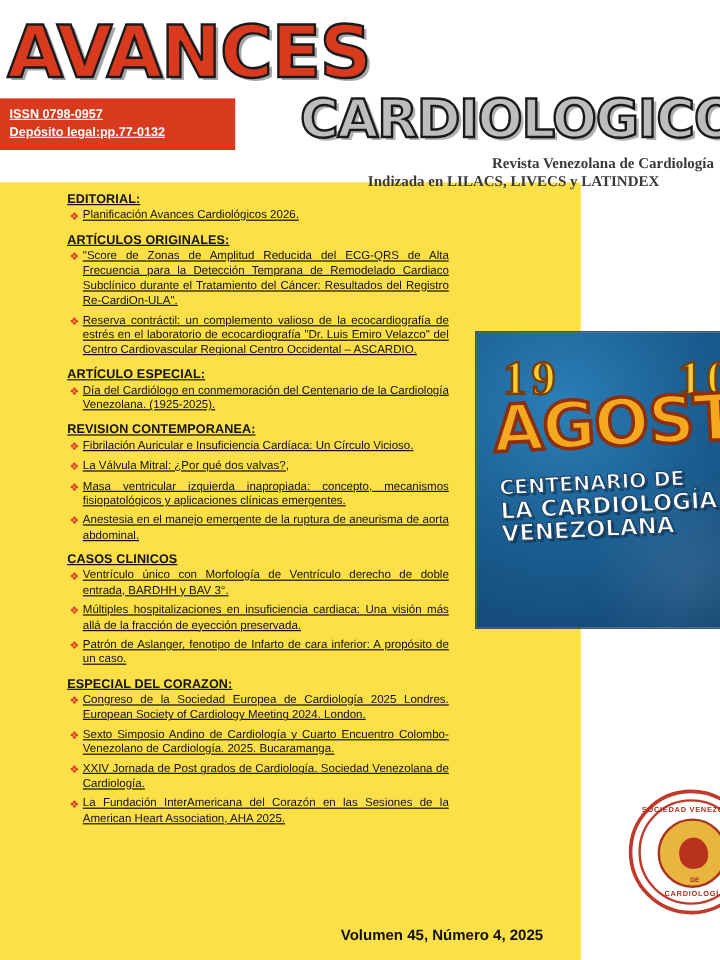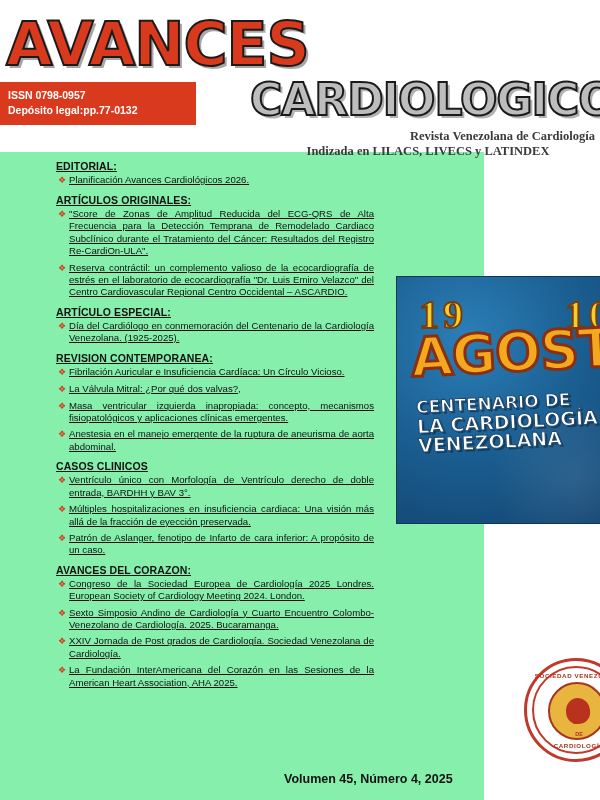--- a/index.html
+++ b/index.html
@@ -6,21 +6,21 @@
   html, body {
     margin: 0; padding: 0;
     width: 600px; height: 800px;
     background: #ffffff;
     font-family: "Liberation Sans", sans-serif;
     overflow: hidden;
   }
   #page {
     position: relative;
     width: 484px; height: 800px;
-    background: #86efac;
+    background: #fde047;
   }
 
   
   .masthead {
     position: relative;
     width: 600px;
     height: 152px;
     background: #ffffff;
   }
   .avances {
@@ -52,20 +52,21 @@
   .issn-box {
     position: absolute;
     left: 0; top: 82px;
     width: 196px; height: 43px;
     background: #d93a1e;
     color: #ffffff;
     font-size: 10.5px;
     font-weight: bold;
     padding: 6px 0 4px 8px;
     line-height: 1.45;
+    text-decoration: underline;
   }
   .subtitle1 {
     position: absolute;
     left: 265px; top: 129px;
     width: 330px;
     text-align: right;
     font-size: 12.5px;
     font-weight: bold;
     color: #3a3a3a;
     font-family: "Liberation Serif", serif;
@@ -306,21 +307,21 @@
       </div>
       <div class="item">
         <span class="bullet">❖</span>
         <span class="item-text">Múltiples hospitalizaciones en insuficiencia cardiaca: Una visión más allá de la fracción de eyección preservada.</span>
       </div>
       <div class="item">
         <span class="bullet">❖</span>
         <span class="item-text">Patrón de Aslanger, fenotipo de Infarto de cara inferior: A propósito de un caso.</span>
       </div>
 
-      <div class="sec-head">AVANCES DEL CORAZON:</div>
+      <div class="sec-head">ESPECIAL DEL CORAZON:</div>
       <div class="item">
         <span class="bullet">❖</span>
         <span class="item-text">Congreso de la Sociedad Europea de Cardiología 2025 Londres. European Society of Cardiology Meeting 2024. London.</span>
       </div>
       <div class="item">
         <span class="bullet">❖</span>
         <span class="item-text">Sexto Simposio Andino de Cardiología y Cuarto Encuentro Colombo-Venezolano de Cardiología. 2025. Bucaramanga.</span>
       </div>
       <div class="item">
         <span class="bullet">❖</span>

